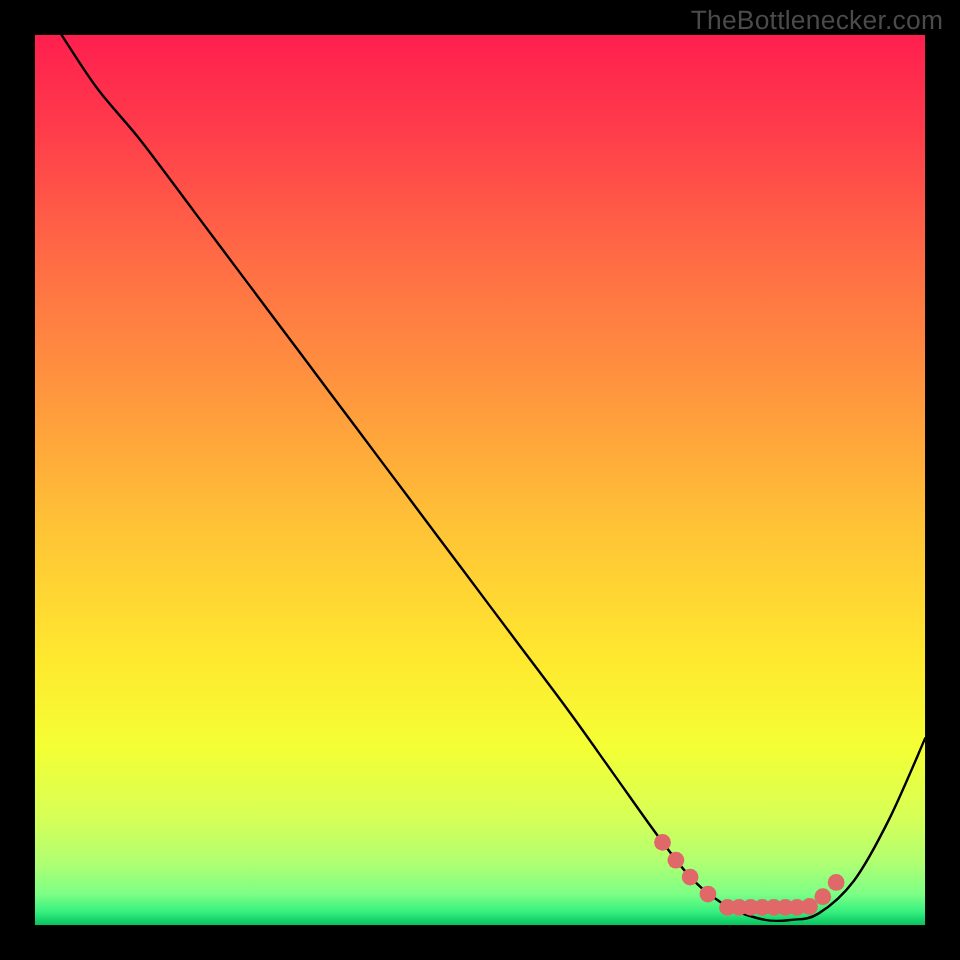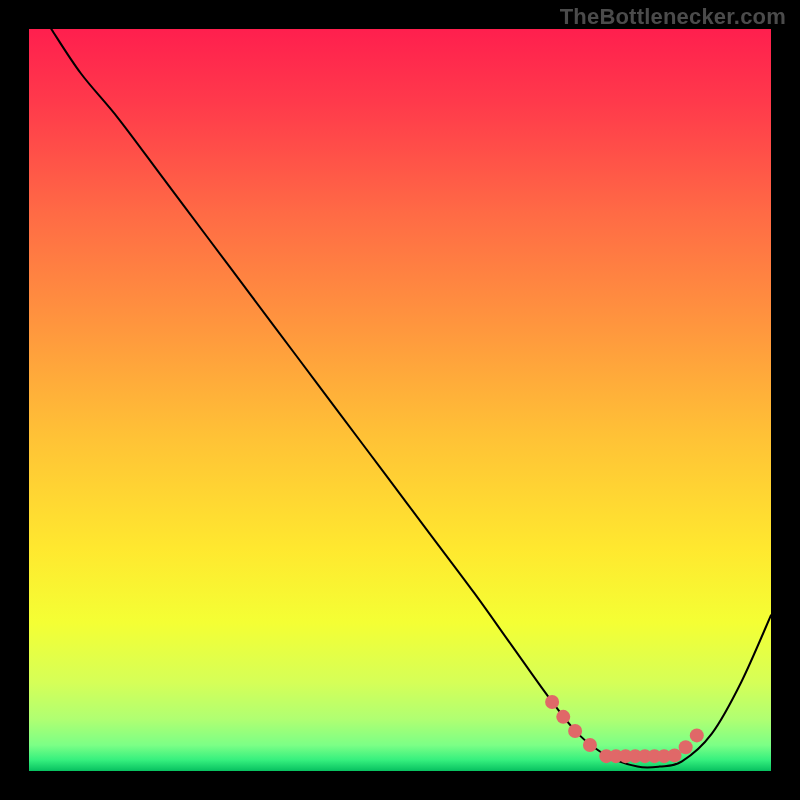--- a/index.html
+++ b/index.html
@@ -12,21 +12,21 @@
     height: 800px;
     background: #000;
   }
 
   .watermark {
     position: absolute;
     top: 4px;
     right: 14px;
     color: #4b4b4b;
     font-size: 22px;
-    font-weight: 700;
+    font-weight: 400;
     letter-spacing: 0.2px;
     z-index: 10;
   }
 
   .plot {
     position: absolute;
     left: 29px;
     top: 29px;
     width: 742px;
     height: 742px;

